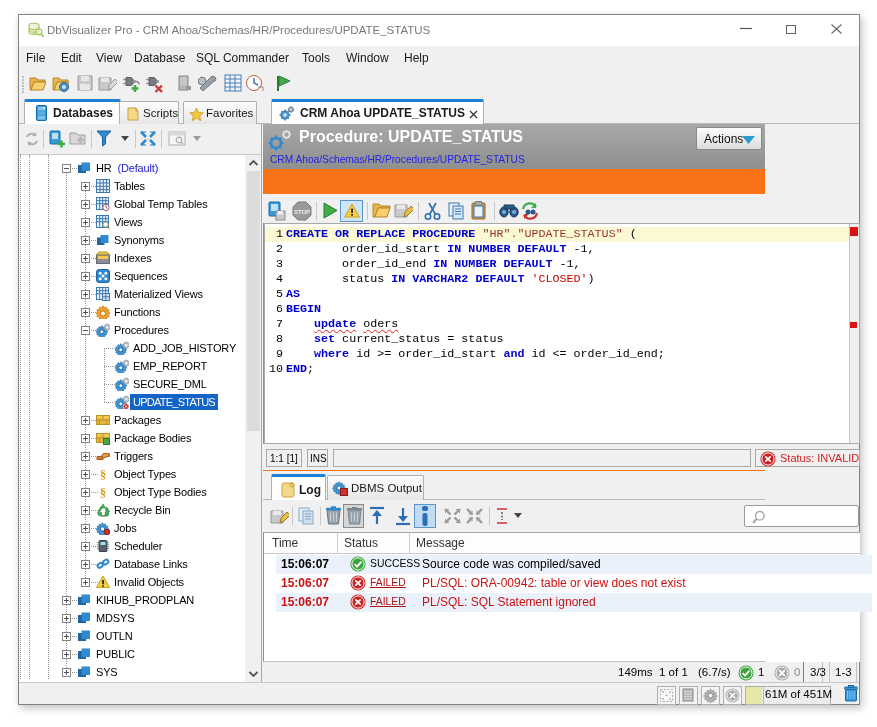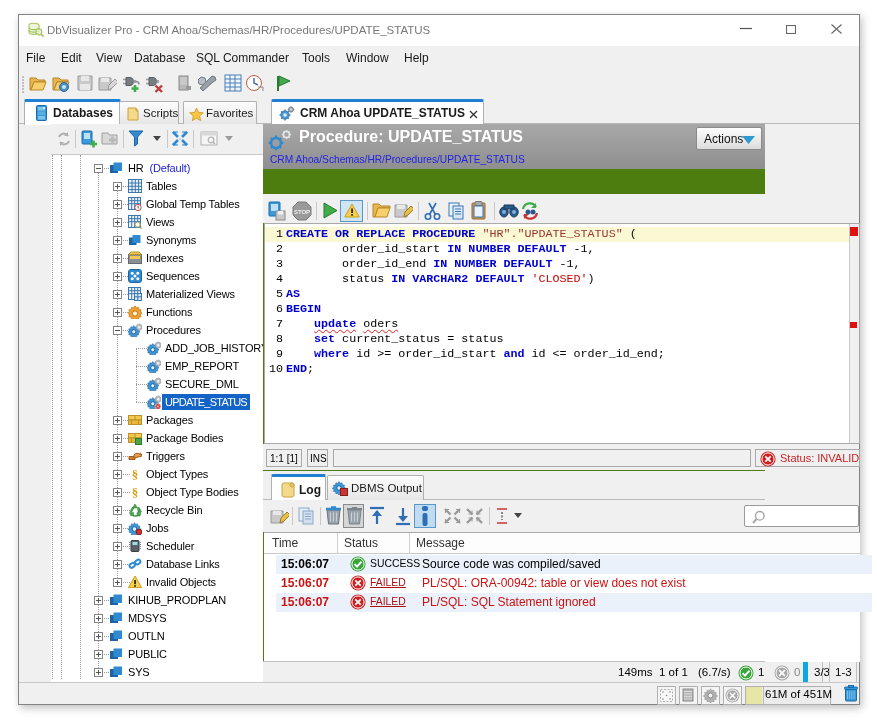--- a/index.html
+++ b/index.html
@@ -20,24 +20,24 @@
 .tab { position:absolute; top:3px; height:23px; border:1px solid #b0b0b0; border-bottom:none; border-radius:2px 2px 0 0; background:linear-gradient(#fcfcfc,#e6e6e6); font-size:12px; color:#1a1a1a; }
 .tab.sel { background:#ffffff; border-top:3px solid #1e7fd4; top:1px; height:26px; font-weight:bold; }
 .tab .lbl { position:absolute; top:5px; white-space:nowrap; }
 .tab.sel .lbl { top:4px; }
 
 .vg { position:absolute; width:1px; border-left:1px dotted #9a9a9a; }
 .hg { position:absolute; height:1px; border-top:1px dotted #9a9a9a; }
 .trow { position:absolute; height:16px; line-height:16px; font-size:11px; letter-spacing:-0.15px; margin-left:-2px; color:#000; white-space:nowrap; }
 .trow.sel { background:#1464c8; color:#fff; padding:0 3px; letter-spacing:-0.75px; }
 
-#left { position:absolute; left:0; top:109px; width:243px; height:559px; background:#ffffff; border-right:1px solid #a9a9a9;margin-left:32px; }
+#left { position:absolute; left:0; top:109px; width:243px; height:559px; background:#ffffff; border-right:1px solid #a9a9a9; }
 #lefttb { position:absolute; left:0; top:0; width:100%; height:31px; background:#f0f0f0; border-bottom:1px solid #c8c8c8; }
 #tree { position:absolute; left:0; top:31px; width:242px; height:528px; background:#ffffff; overflow:hidden; }
-#right { position:absolute; left:244px; top:109px; width:502px; height:559px; background:#4d7c0f; }
+#right { position:absolute; left:244px; top:109px; width:502px; height:559px; background:#f97316; }
 
 #grayhdr { position:absolute; left:0; top:0; width:100%; height:45px; background:linear-gradient(#a8a8a8,#8f8f8f); }
 #grayhdr .t { position:absolute; left:36px; top:4px; color:#ffffff; font-size:16px; font-weight:bold; }
 #actions { position:absolute; right:3px; top:3px; width:66px; height:23px; background:linear-gradient(#fdfdfd,#dcdcdc); border:1px solid #8a8a8a; border-radius:2px; font-size:12px; color:#111; }
 #crumb { position:absolute; left:0; top:29px; width:100%; height:16px; }
 #crumb span { position:absolute; left:7px; top:1px; font-size:10.2px; color:#2424e4; }
 
 #edtabs { position:absolute; left:0; top:46px; width:100%; height:23px; border-bottom:1px solid #b8b8b8; }
 
 #edtb { position:absolute; left:0; top:70px; width:100%; height:29px; background:#f0f0f0; }
@@ -908,21 +908,21 @@
           <circle cx="8" cy="8" r="6" fill="none" stroke="#fff" stroke-width="1"></circle>
           <path d="M4.6 8.2l2.4 2.4 4.5-5" fill="none" stroke="#fff" stroke-width="1.9"></path>
         </svg>
       <span class="abs" style="left:495px;top:4px">1</span>
       <svg class="abs" style="left:511px;top:3px" width="16" height="16" viewBox="0 0 16 16">
           <circle cx="8" cy="8" r="7.5" fill="#a8a8a8"></circle>
           <circle cx="8" cy="8" r="6" fill="none" stroke="#fff" stroke-width="1"></circle>
           <path d="M5.2 5.2l5.6 5.6M10.8 5.2l-5.6 5.6" stroke="#fff" stroke-width="1.7"></path>
         </svg>
       <span class="abs" style="left:531px;top:4px;color:#888">0</span>
-      <div class="abs" style="left:540px;top:0px;width:20px;height:22px;border-left:5px solid #0ea5e9;border-right:1px solid #c0c0c0">
+      <div class="abs" style="left:540px;top:0px;width:20px;height:22px;border-left:1px solid #0ea5e9;border-right:1px solid #c0c0c0">
           <span style="position:absolute;left:6px;top:4px">3/3</span>
         </div>
       <div class="abs" style="left:566px;top:0px;width:28px;height:22px;border-left:1px solid #c0c0c0;border-right:1px solid #c0c0c0">
           <span style="position:absolute;left:5px;top:4px">1-3</span>
         </div>
     </div>
   </div>
   <div id="statusbar">
     <div class="sbb" style="left:638px">
         <svg width="13" height="13" viewBox="0 0 13 13" style="position:absolute;left:2px;top:2px">

